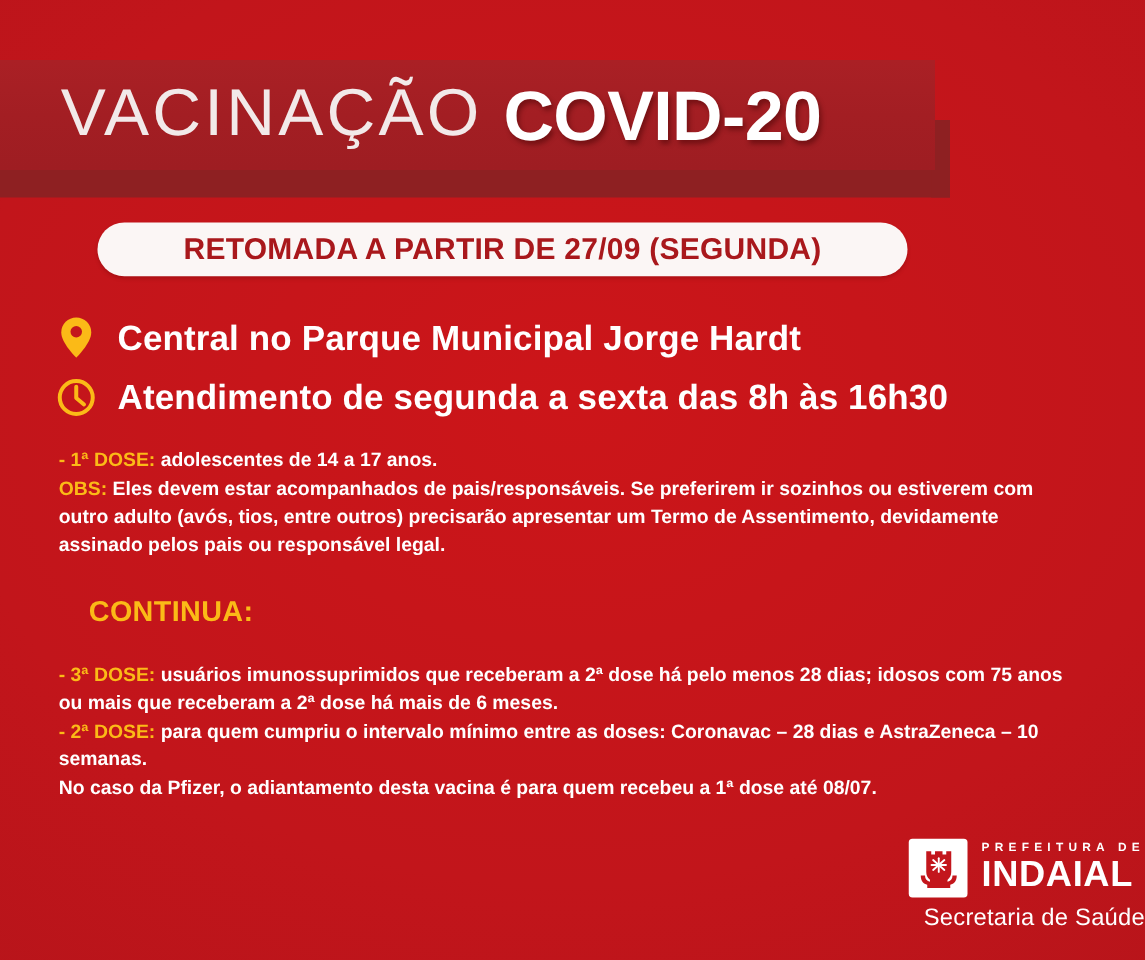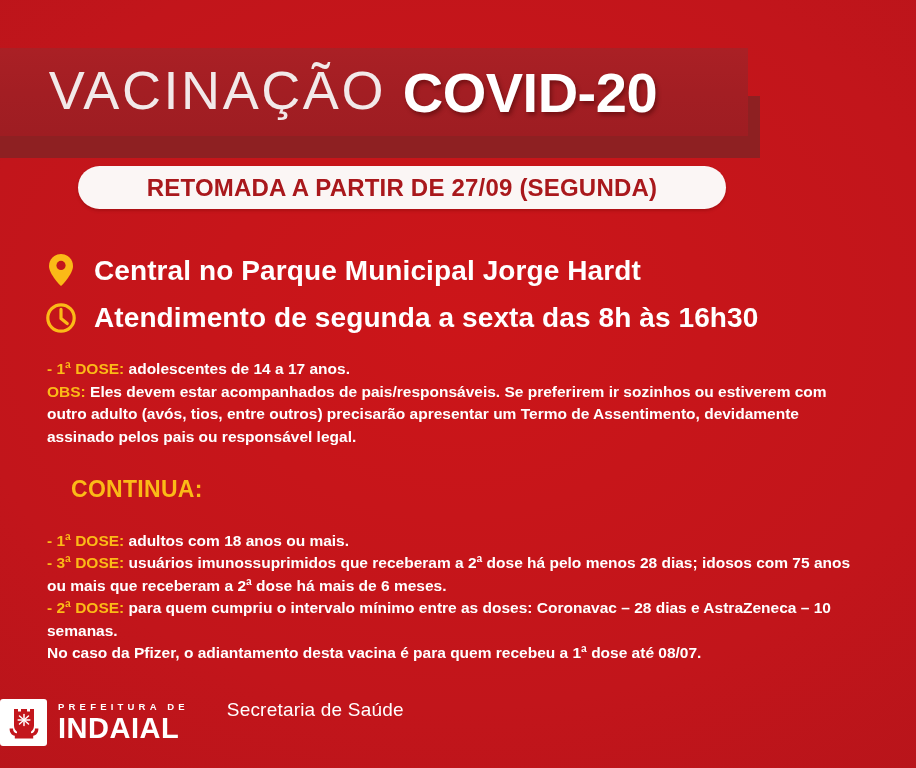--- a/index.html
+++ b/index.html
@@ -59,21 +59,21 @@
     font-size:56px;
     font-weight:bold;
     letter-spacing:-0.5px;
     color:#FFFFFF;
     text-shadow:2px 3px 4px rgba(60,0,0,.45);
   }
 
   
   .pill {
     position:absolute;
-    left:78px; top:166px;
+    left:78px; top:178px;
     width:648px; height:43px;
     background:#FBF6F5;
     border-radius:22px;
     display:flex;
     align-items:center;
     justify-content:center;
     box-shadow:0 2px 3px rgba(90,0,0,.25);
   }
   .pill span {
     color:#A9181C;
@@ -128,24 +128,24 @@
     font-weight:bold;
     letter-spacing:.3px;
     margin:0;
   }
   .blk-continua { margin-top:30px;margin-left:24px; }
   .blk-list { margin-top:29px; }
 
   
   .footer {
     position:absolute;
-    left:0; right:0; bottom:22px;
-    display:flex;
-    flex-direction:row;
-    align-items:flex-start;
+    left:16px; right:0; bottom:22px;
+    display:flex;
+    flex-direction:column;
+    align-items:flex-end;
     gap:6px;
   }
   .logo-row {
     display:flex;
     align-items:center;
     gap:11px;
   }
   .crest {
     width:47px; height:47px;
     background:#FFFFFF;
@@ -233,23 +233,20 @@
     <p>
       <span class="hl">OBS:</span><span> Eles devem estar acompanhados de pais/responsáveis. Se preferirem ir sozinhos ou estiverem com outro adulto (avós, tios, entre outros) precisarão apresentar um Termo de Assentimento, devidamente assinado pelos pais ou responsável legal.</span>
     </p>
 
     <div class="blk-continua">
       <p class="continua">CONTINUA:</p>
     </div>
 
     <div class="blk-list">
 
-      <p>
-        <span class="hl">- 1ª DOSE:</span><span> adultos com 18 anos ou mais.</span>
-      </p>
 
       <p>
         <span class="hl">- 3ª DOSE:</span><span> usuários imunossuprimidos que receberam a 2ª dose há pelo menos 28 dias; idosos com 75 anos ou mais que receberam a 2ª dose há mais de 6 meses.</span>
       </p>
 
       <p>
         <span class="hl">- 2ª DOSE:</span><span> para quem cumpriu o intervalo mínimo entre as doses: Coronavac – 28 dias e AstraZeneca – 10 semanas.</span>
       </p>
 
       <p>

